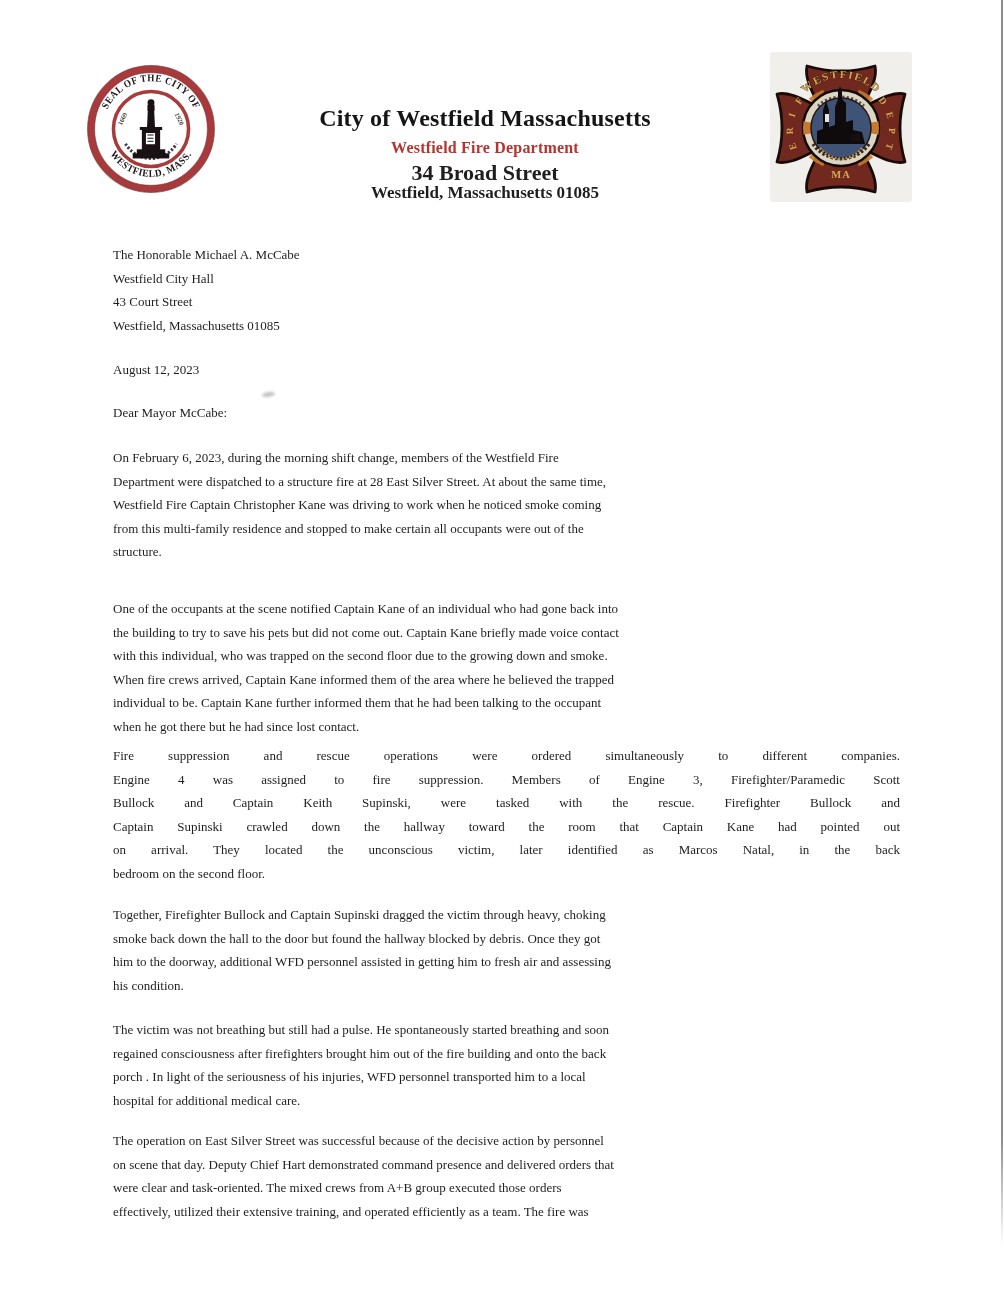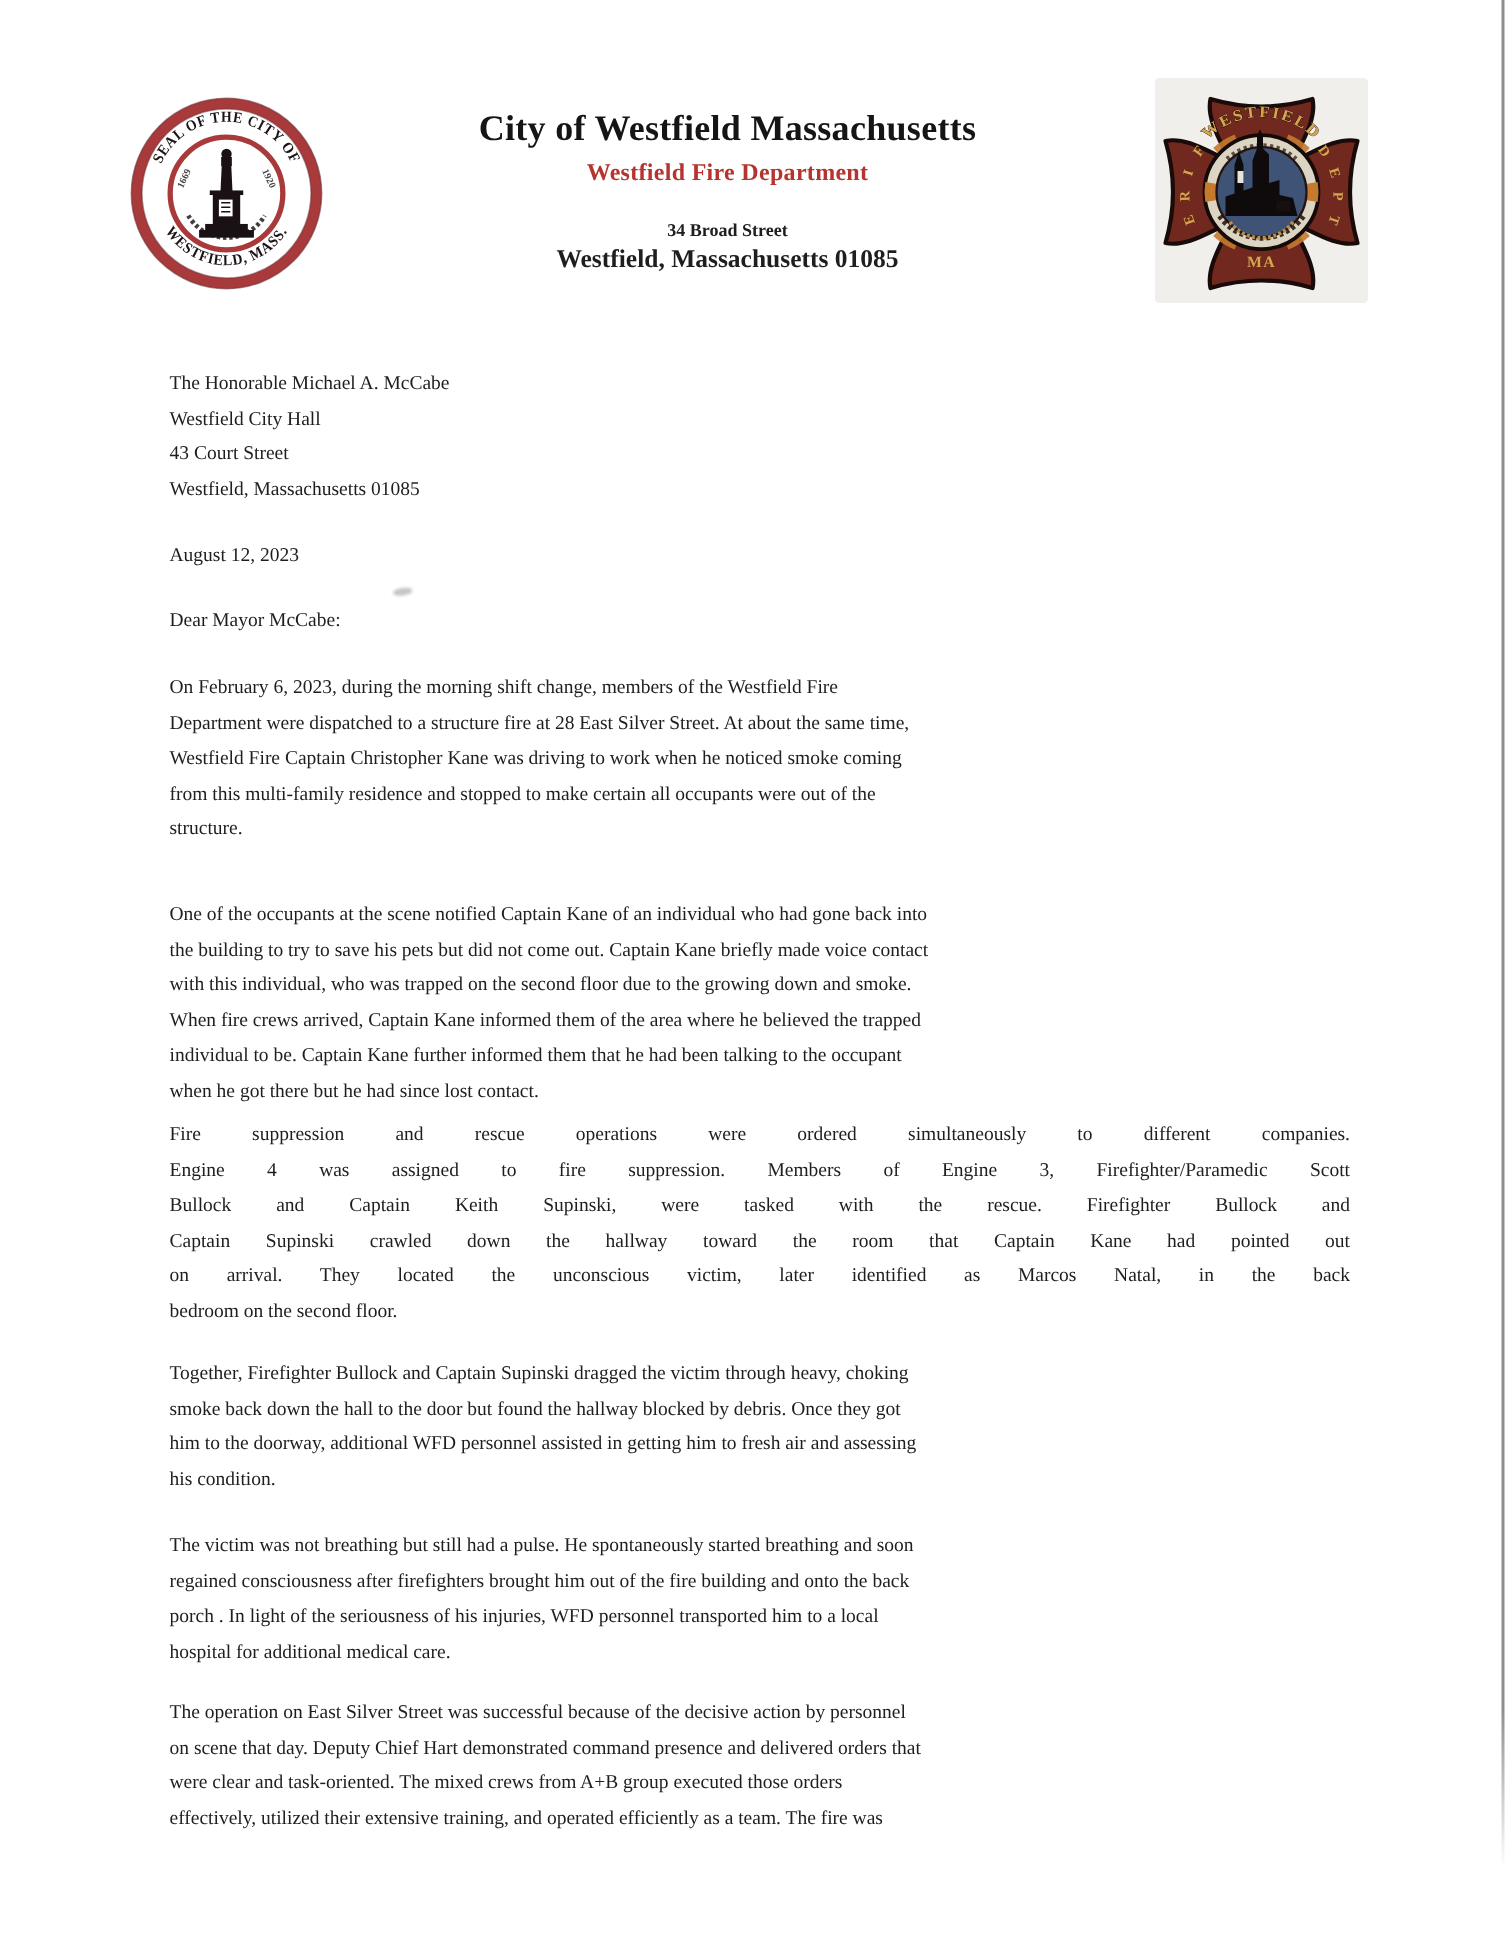--- a/index.html
+++ b/index.html
@@ -5,23 +5,23 @@
   html,body{margin:0;padding:0;background:#e8e8e8;}
   .page{
     position:relative;width:1004px;height:1300px;background:#ffffff;
     overflow:hidden;font-family:"Liberation Serif","DejaVu Serif",serif;
     color:#201d1e;
   }
   
   .seal-svg{position:absolute;left:84px;top:62px;}
   .badge-svg{position:absolute;left:768px;top:50px;}
   .letterhead{position:absolute;left:260px;top:71px;width:450px;text-align:center;}
-  .lh-title{font-size:24px;font-weight:bold;line-height:30px;letter-spacing:.2px;}
+  .lh-title{font-size:24px;font-weight:bold;line-height:30px;letter-spacing:.2px;margin-top:32px;}
   .lh-sub{font-size:16px;font-weight:bold;line-height:30px;letter-spacing:.2px;}
-  .lh-addr1{font-size:12px;font-weight:bold;line-height:20px;margin-top:12px;}
+  .lh-addr1{font-size:22px;font-weight:bold;line-height:20px;margin-top:0;}
   .lh-addr2{font-size:17px;font-weight:bold;line-height:20px;}
   
   .block{position:absolute;left:113px;width:787px;font-size:13px;}
   .line{height:23.5px;line-height:23.5px;white-space:nowrap;}
   .line.j{white-space:normal;text-align:justify;text-align-last:justify;}
   
   .edge-shadow{position:absolute;right:1px;top:0;width:2px;height:1245px;
     background:linear-gradient(to bottom,#8e8e8e 0,#8e8e8e 1140px,rgba(142,142,142,0) 1245px);}
   .speckle{position:absolute;left:262px;top:392px;width:13px;height:5px;border-radius:50%;
     background:#c6c4c4;filter:blur(1px);transform:rotate(-8deg);}

